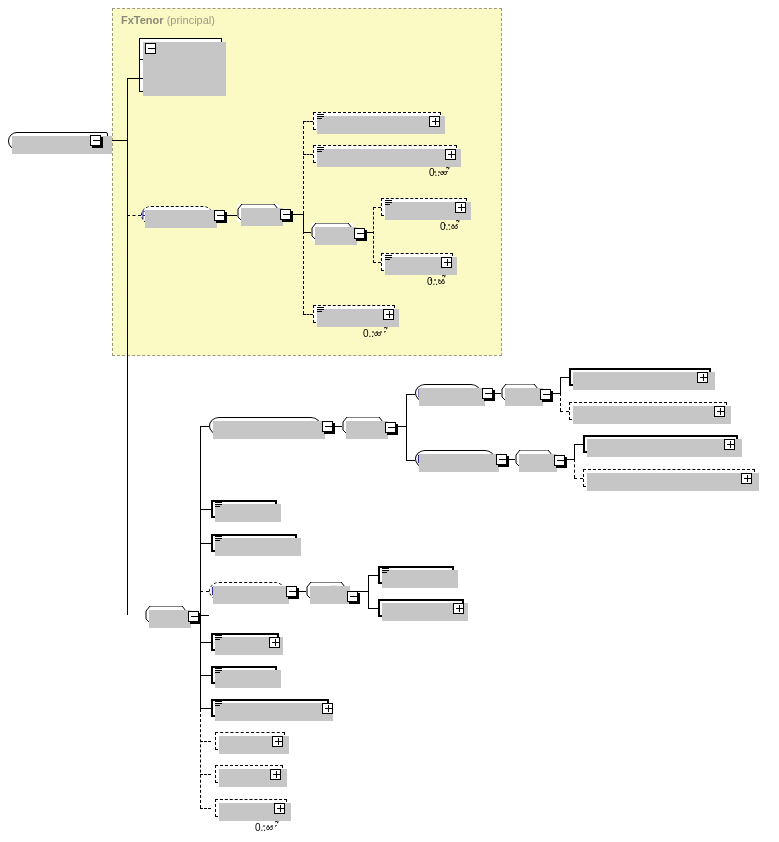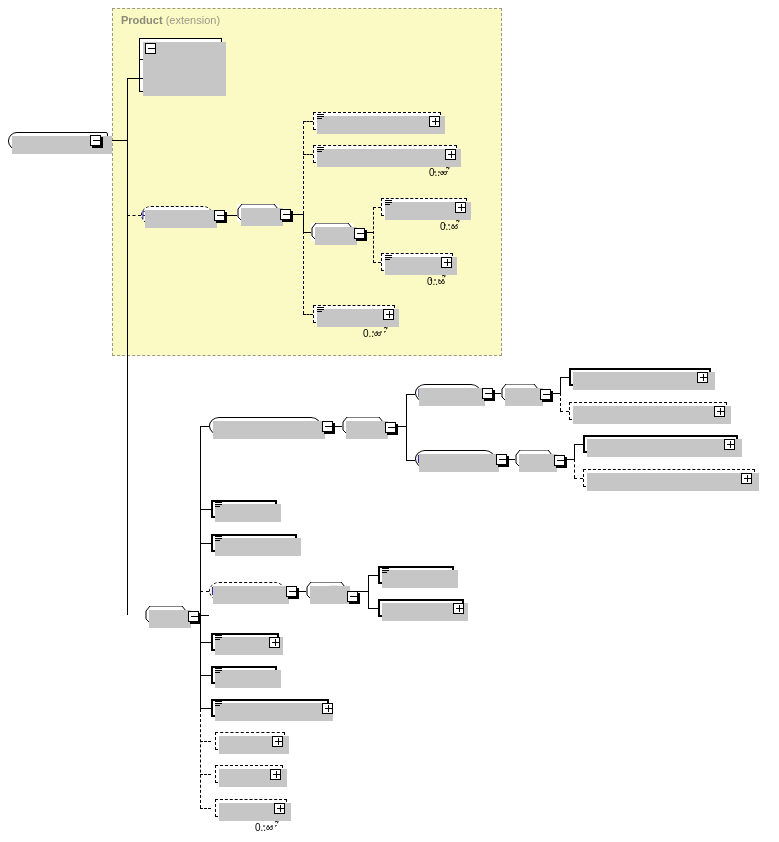--- a/index.html
+++ b/index.html
@@ -76,22 +76,22 @@
   
   .rep{position:absolute;}
 </style>
 </head>
 <body>
 
 <div id="stage">
 
   <div class="ext-region" style="left:112px;top:8px;width:388px;height:346px;"></div>
   <div class="ext-title" style="left:121px;top:14px;">
-    <b>Product</b>
-    <i>(extension)</i>
+    <b>FxTenor</b>
+    <i>(principal)</i>
   </div>
 
   <div class="shd" style="left:12px;top:136px;width:100px;height:18px;"></div>
   <div class="rootbox" style="left:8px;top:132px;width:100px;height:18px;">
     <span class="lbl">TermDeposit</span>
   </div>
   <div class="pmsh" style="left:92px;top:137px;"></div>
   <div class="pm" style="left:90px;top:135px;"></div>
 
   <div class="ln h" style="left:101px;top:140px;width:27px;"></div>

